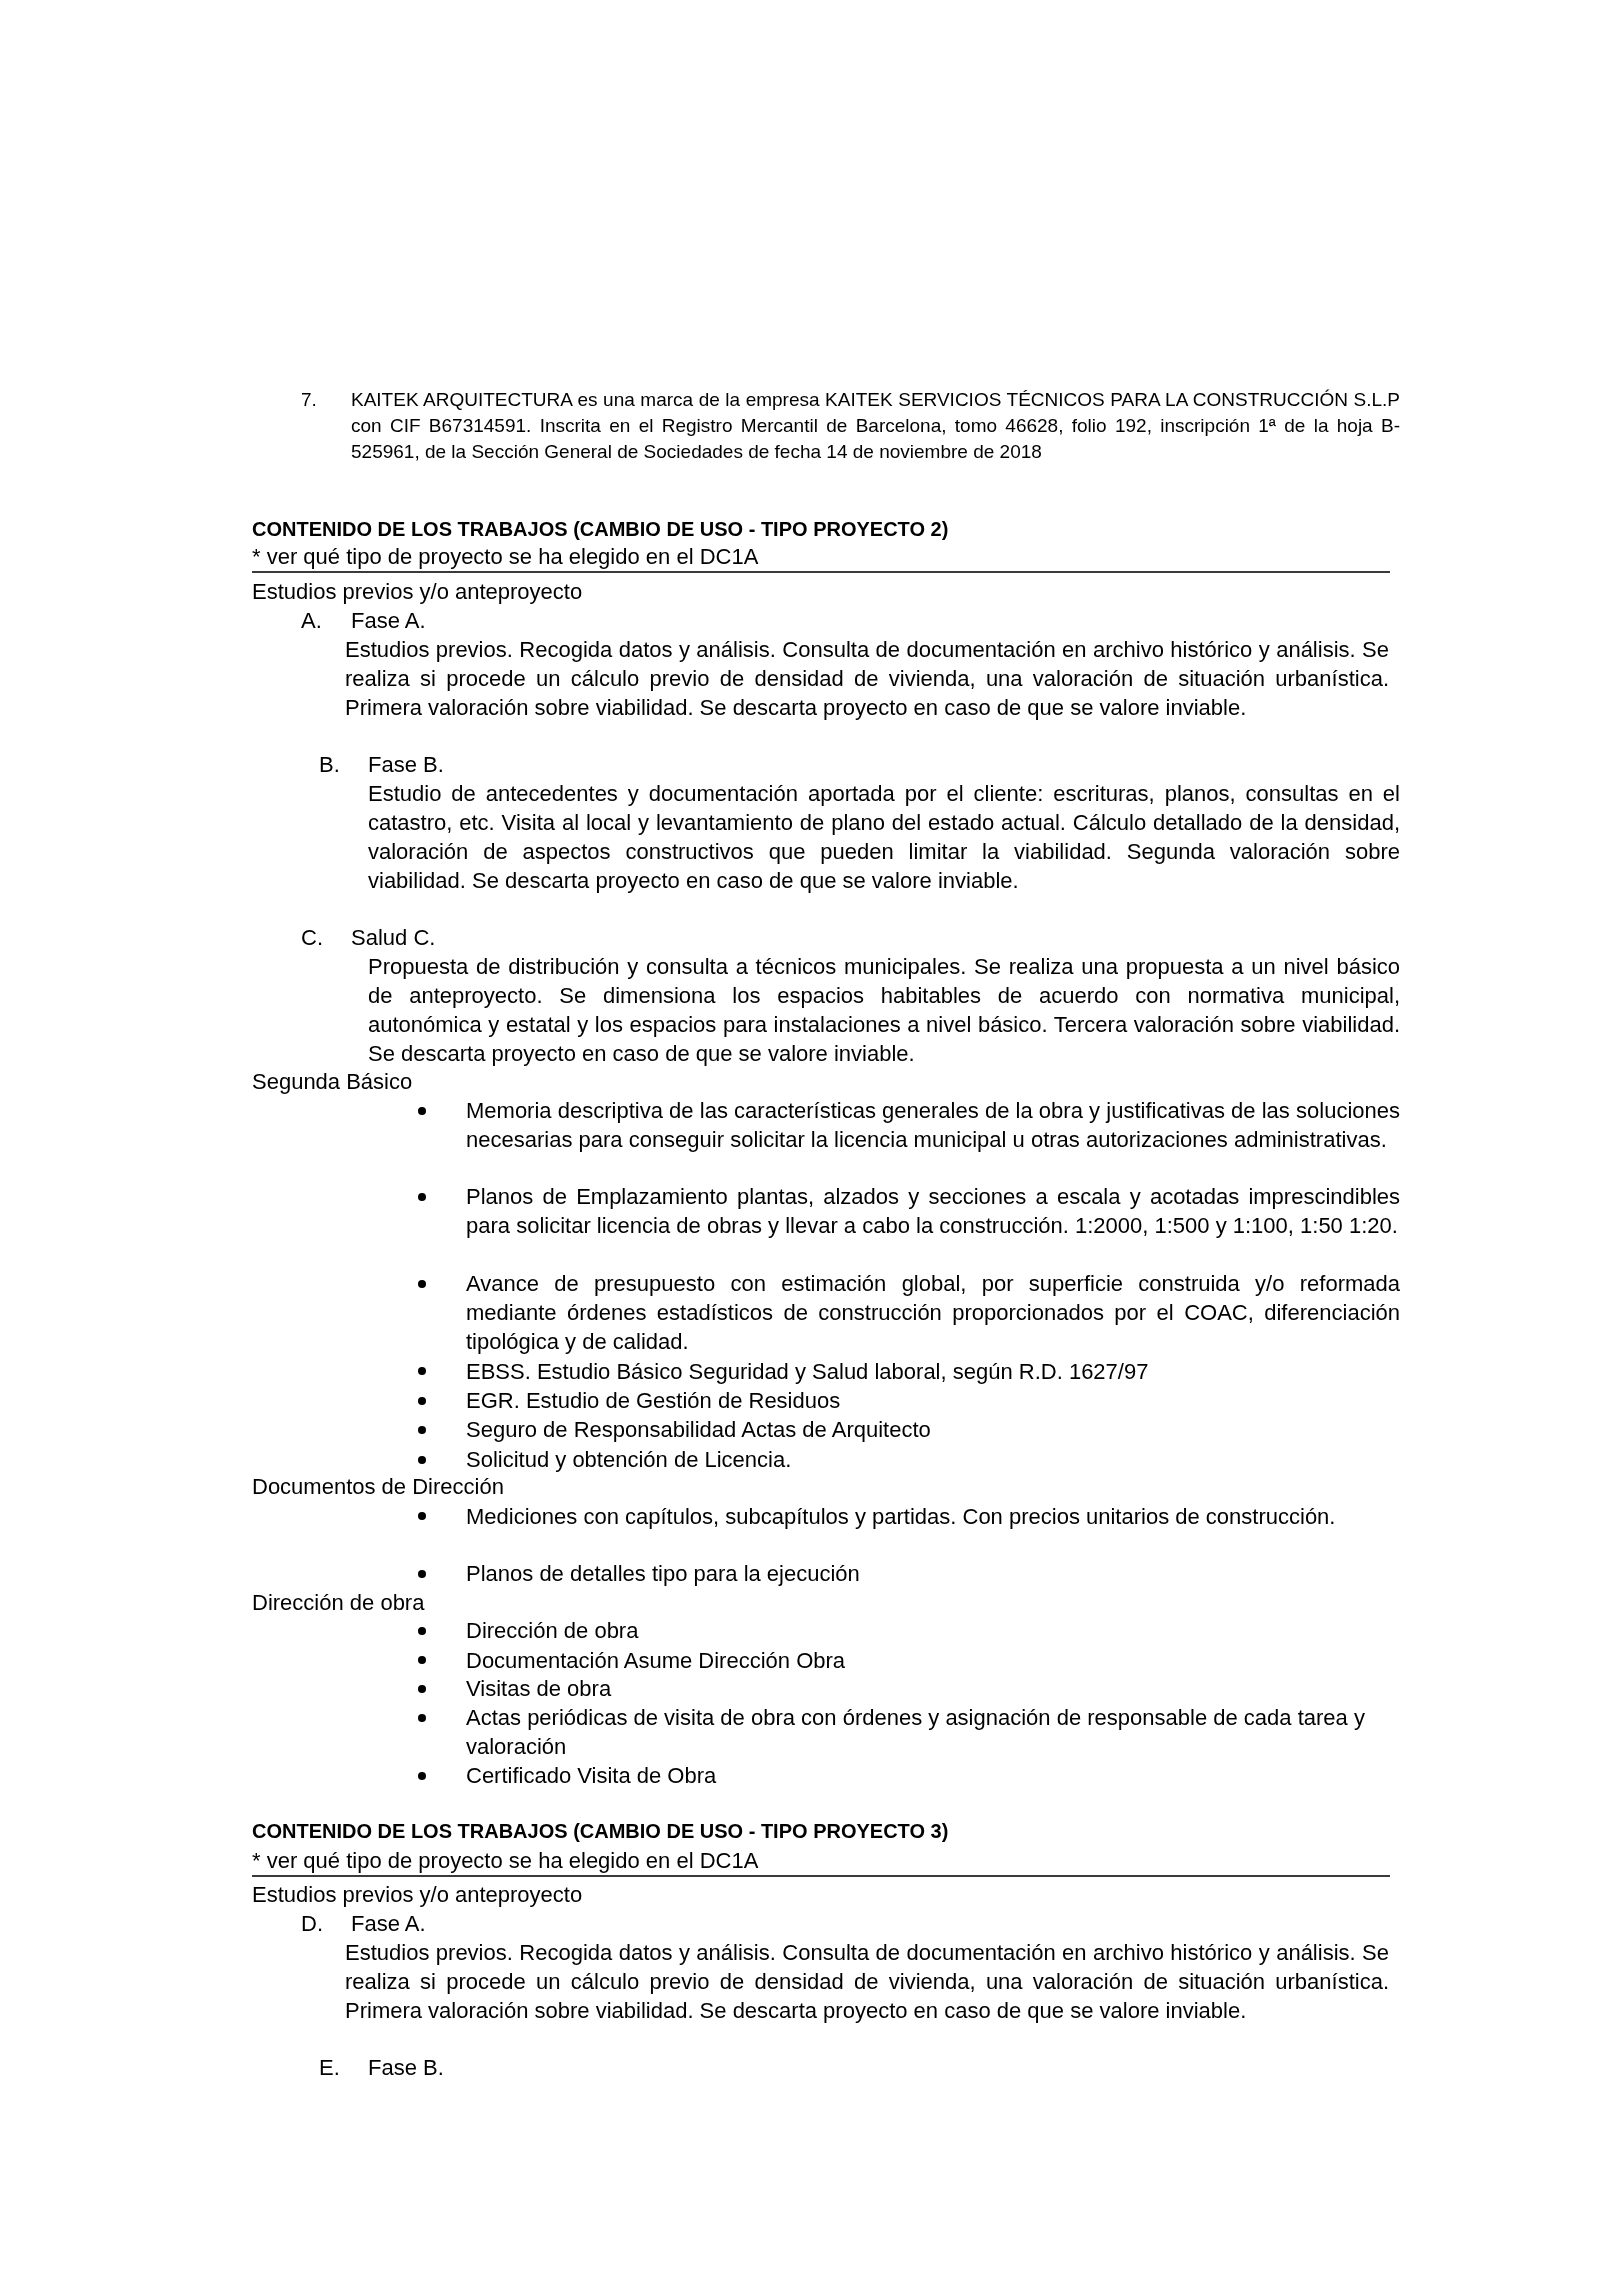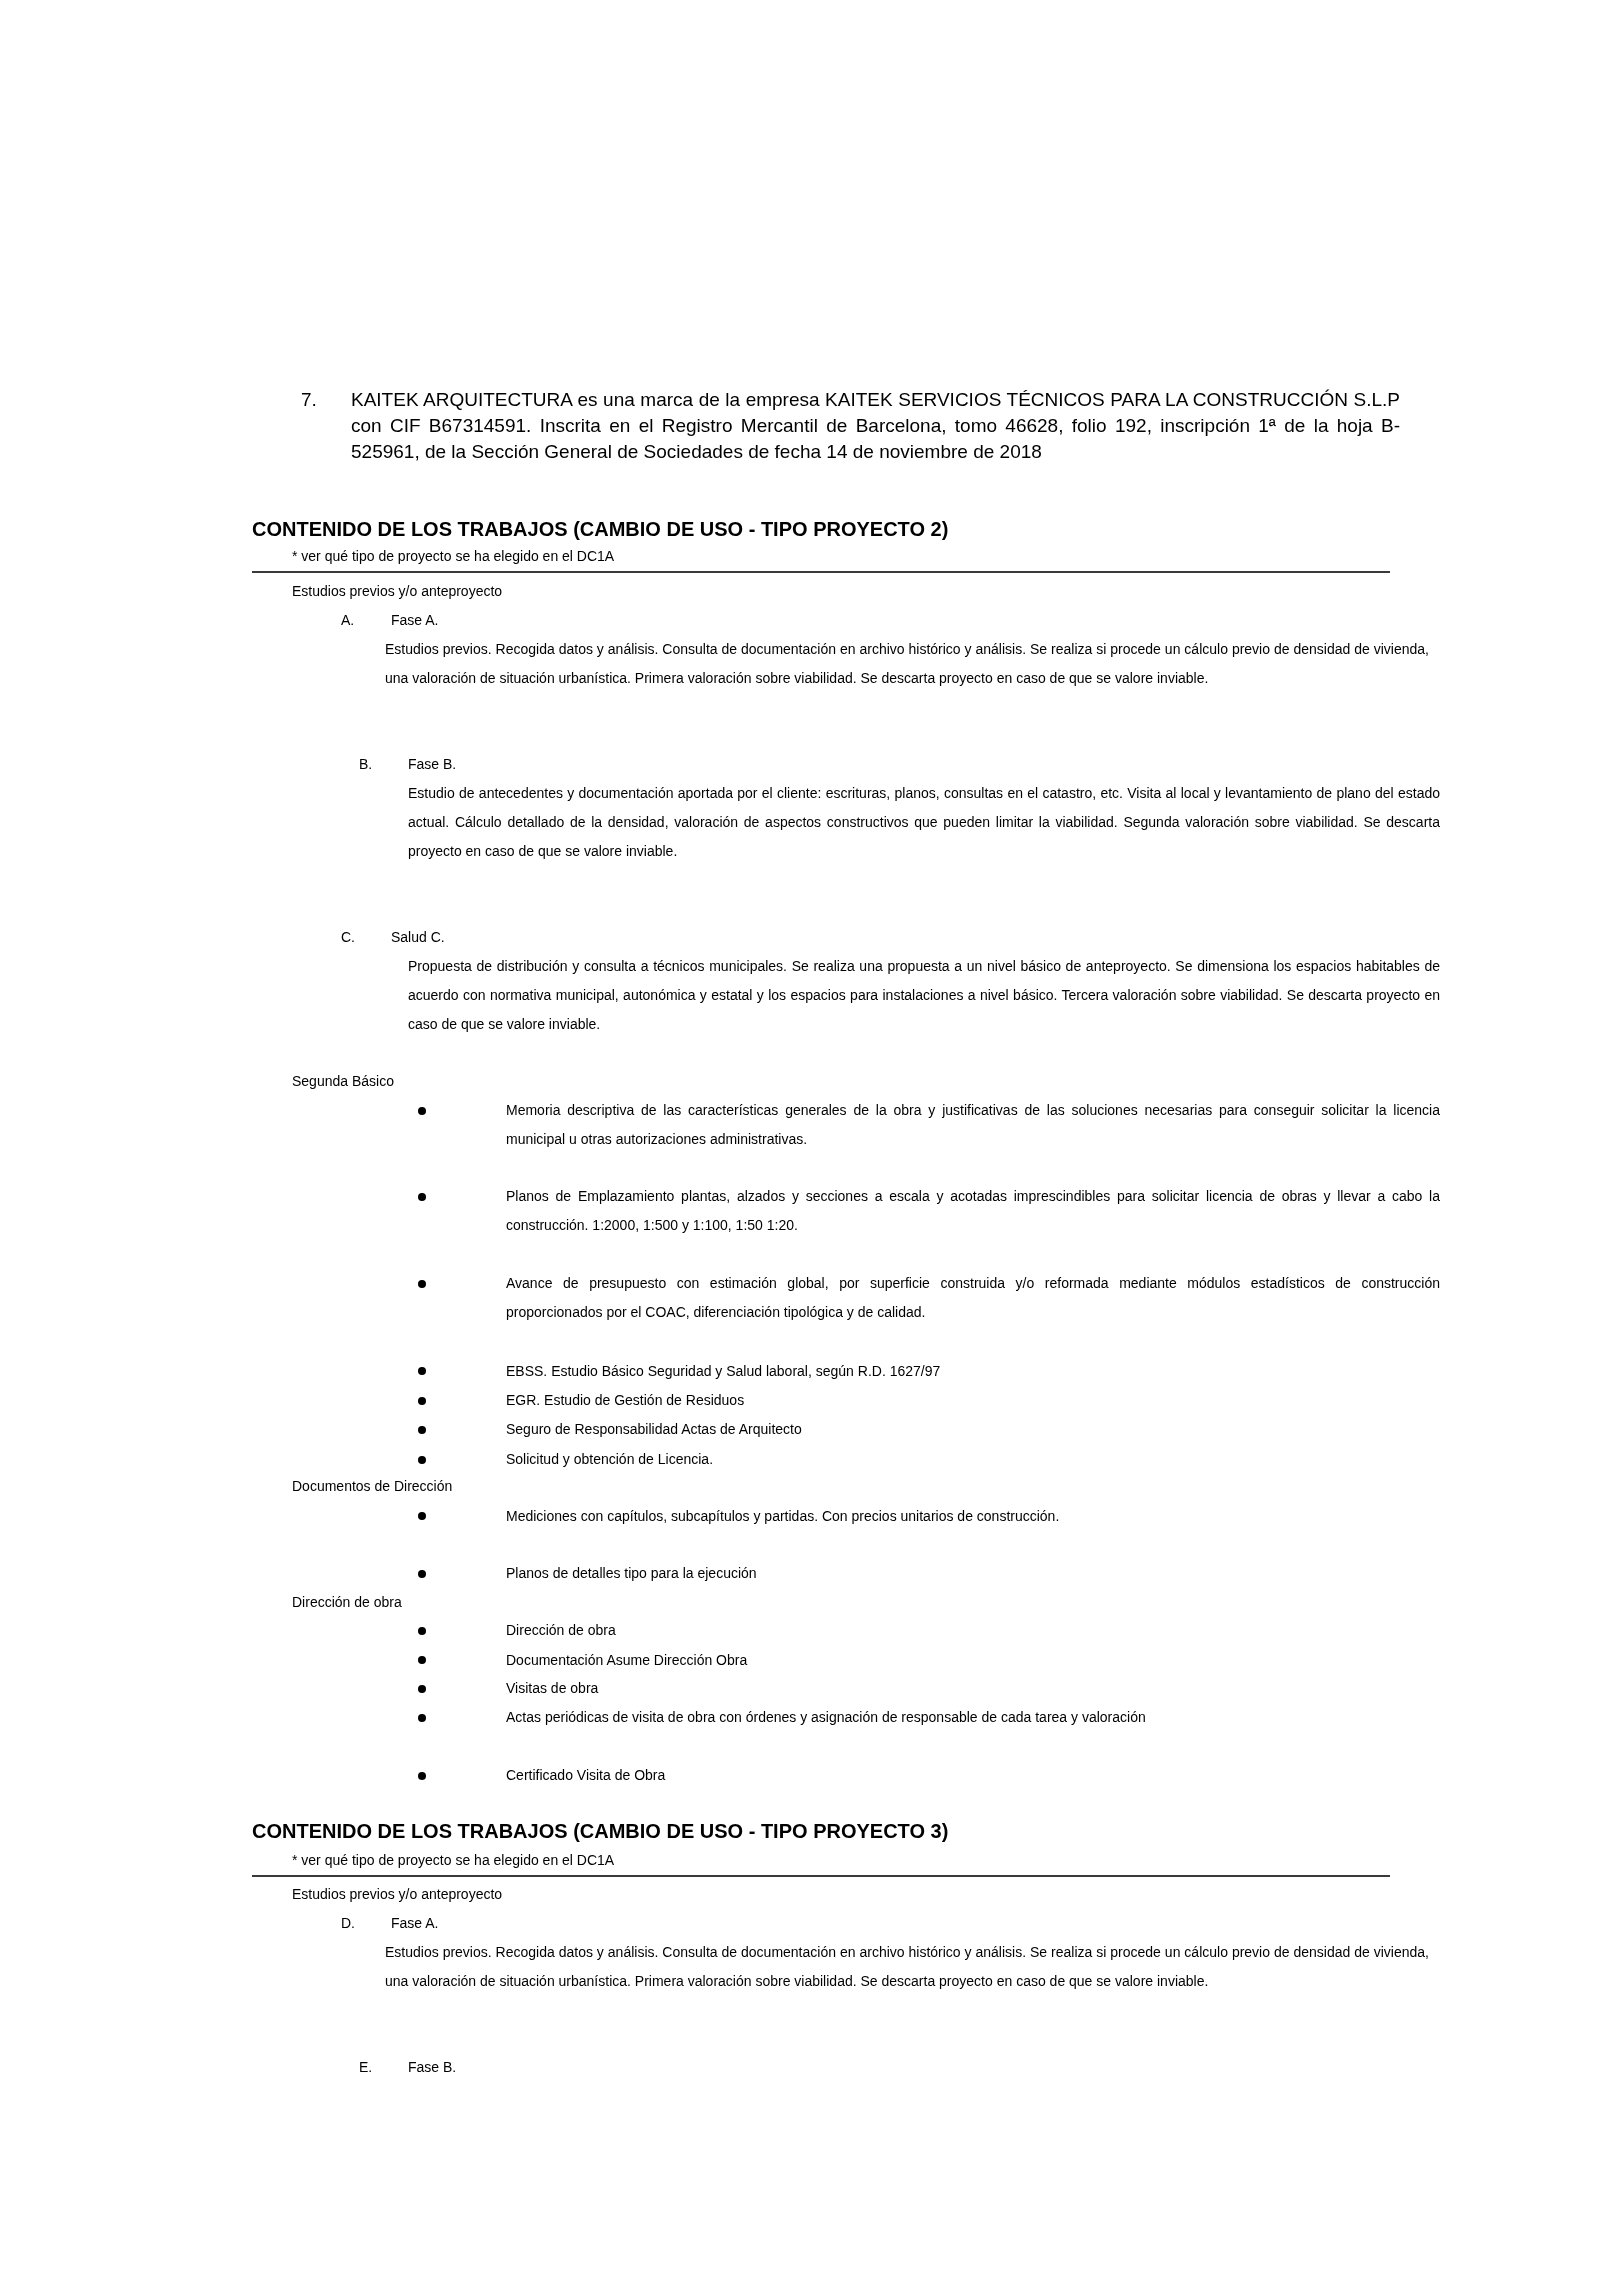--- a/index.html
+++ b/index.html
@@ -1,20 +1,20 @@
 <!DOCTYPE html>
 <html><head>
 <meta charset="utf-8">
 <style>
   html, body { margin: 0; padding: 0; background: #ffffff; }
   body { width: 1621px; height: 2293px; position: relative; overflow: hidden;
          font-family: "Liberation Sans", sans-serif; color: #000; }
   .abs { position: absolute; }
   .note { font-size: 19px; line-height: 26px; }
-  .body { font-size: 14px; line-height: 29px; margin-left: 40px; }
+  .body { font-size: 22px; line-height: 29px; }
   .just { text-align: justify; text-align-last: left; }
   .heading { font-weight: bold; font-size: 20px; line-height: 27.4px; white-space: nowrap; }
   .rule { height: 2px; background: #3a3a3a; }
   .bullet-dot { position: absolute; width: 7.8px; height: 7.8px; border-radius: 50%; background: #000; }
   .nowrap { white-space: nowrap; }
 </style>
 </head>
 <body>
 
 <div class="abs note" style="left:301px; top:387px;">7.</div>
@@ -44,21 +44,21 @@
   <div>
     <span class="bullet-dot" style="left:418px; top:1107px;"></span>
     <div class="abs body just" style="left:466px; top:1096px; width:934px;">Memoria descriptiva de las características generales de la obra y justificativas de las soluciones necesarias para conseguir solicitar la licencia municipal u otras autorizaciones administrativas.</div>
   </div>
   <div>
     <span class="bullet-dot" style="left:418px; top:1193px;"></span>
     <div class="abs body just" style="left:466px; top:1182px; width:934px;">Planos de Emplazamiento plantas, alzados y secciones a escala y acotadas imprescindibles para solicitar licencia de obras y llevar a cabo la construcción. 1:2000, 1:500 y 1:100, 1:50 1:20.</div>
   </div>
   <div>
     <span class="bullet-dot" style="left:418px; top:1280px;"></span>
-    <div class="abs body just" style="left:466px; top:1269px; width:934px;">Avance de presupuesto con estimación global, por superficie construida y/o reformada mediante módulos estadísticos de construcción proporcionados por el COAC, diferenciación tipológica y de calidad.</div>
+    <div class="abs body just" style="left:466px; top:1269px; width:934px;">Avance de presupuesto con estimación global, por superficie construida y/o reformada mediante órdenes estadísticos de construcción proporcionados por el COAC, diferenciación tipológica y de calidad.</div>
   </div>
   <div>
     <span class="bullet-dot" style="left:418px; top:1367px;"></span>
     <div class="abs body nowrap" style="left:466px; top:1357px;">EBSS. Estudio Básico Seguridad y Salud laboral, según R.D. 1627/97</div>
   </div>
   <div>
     <span class="bullet-dot" style="left:418px; top:1397px;"></span>
     <div class="abs body nowrap" style="left:466px; top:1386px;">EGR. Estudio de Gestión de Residuos</div>
   </div>
   <div>

